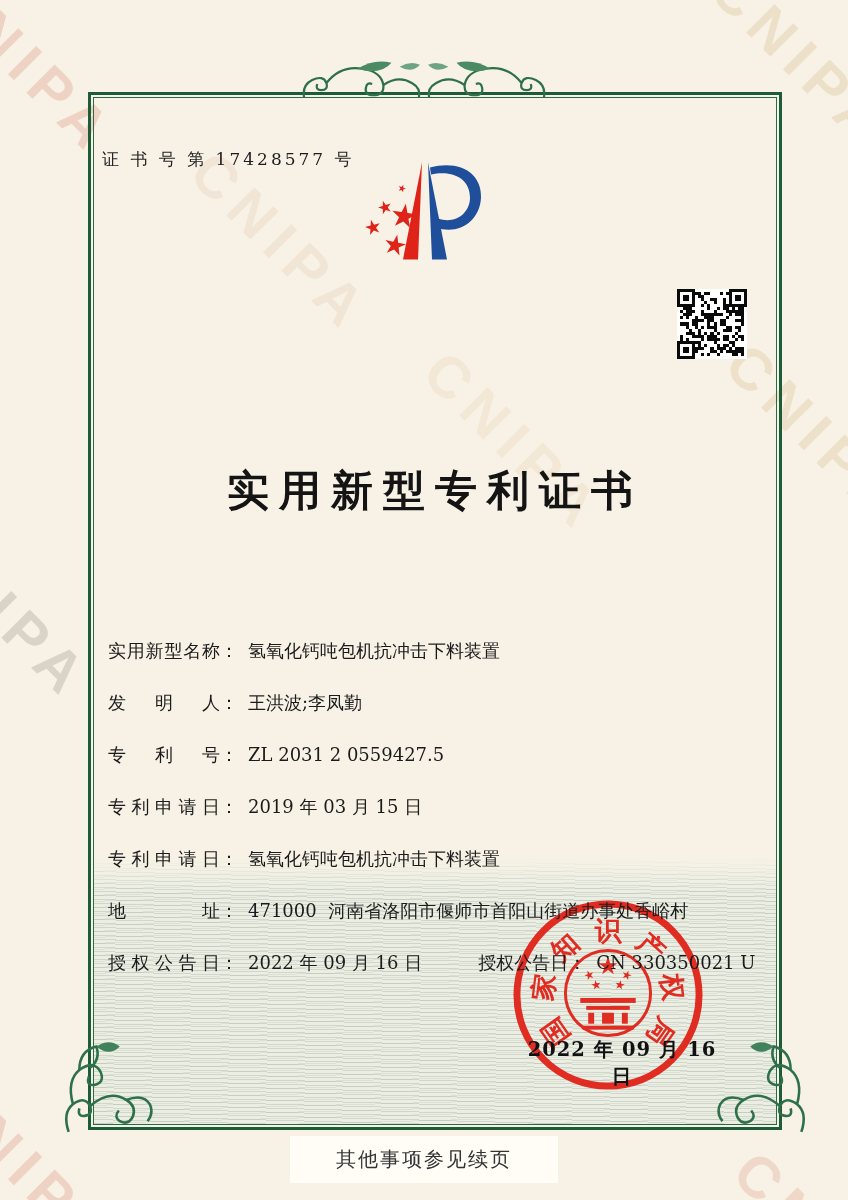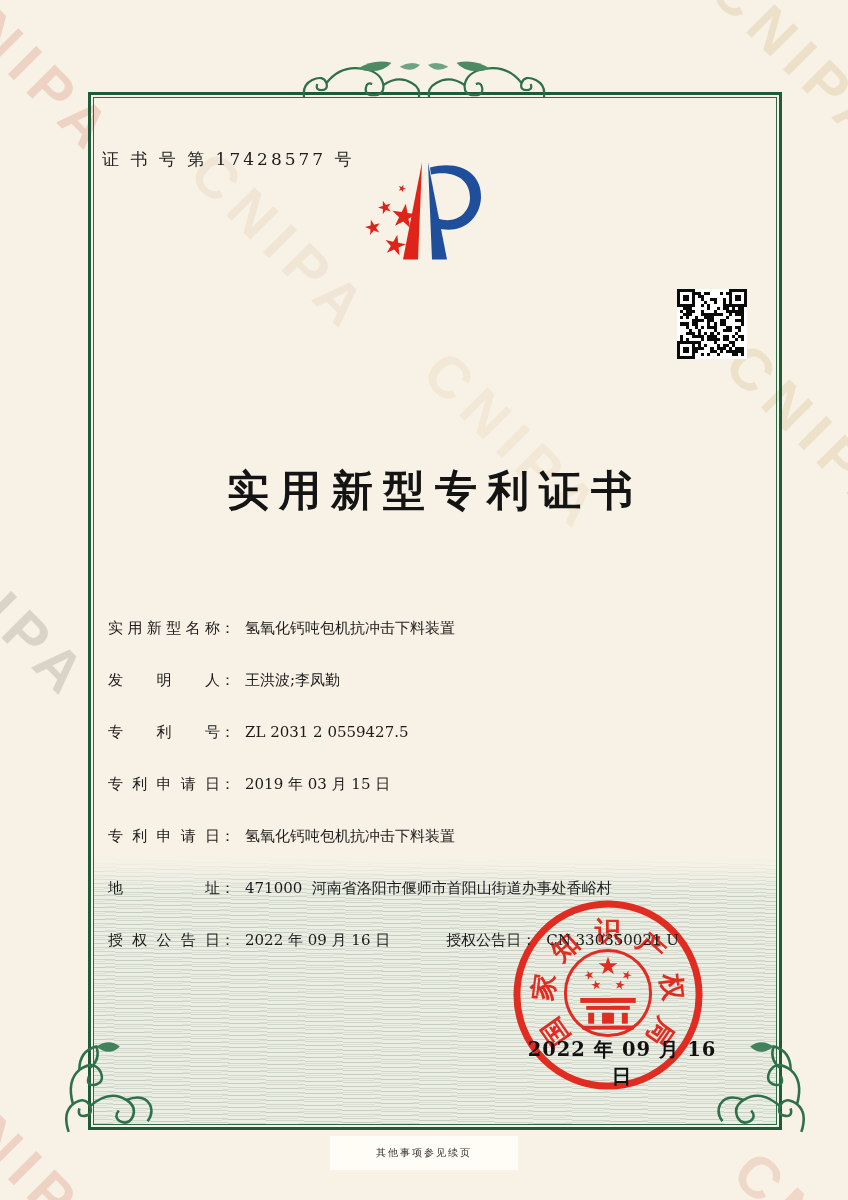--- a/index.html
+++ b/index.html
@@ -50,37 +50,37 @@
   .qr-grid i.m{background:#0a0a0a;}
   .qr .f{position:absolute; width:18px; height:18px; box-sizing:border-box; border:3px solid #0a0a0a; background:#fff;}
   .qr .f::after{content:""; position:absolute; inset:3px; background:#0a0a0a;}
   .qr .f.tl{left:0; top:0;} .qr .f.tr{right:0; top:0;} .qr .f.bl{left:0; bottom:0;}
   
   .title{
     position:absolute; left:90px; top:250px; width:690px; text-align:center;
     font-size:42px; font-weight:700; letter-spacing:10px; color:#141414;
   }
   
-  .fields{position:absolute; left:108px; top:350px; width:640px; font-size:15px;}
+  .fields{position:absolute; left:108px; top:370px; width:640px; font-size:18px;}
   .frow{height:22px; margin-bottom:30px; white-space:nowrap;}
   .flabel{
     display:inline-block; width:112px; vertical-align:bottom;
     text-align:justify; text-align-last:justify;
   }
   .fcolon{display:inline-block;}
   .fvalue{margin-left:10px; white-space:pre;}
   .flabel2{margin-left:56px;}
   .seal{position:absolute; left:509px; top:896px; width:198px; height:198px; opacity:.96;}
   .seal-date{
     position:absolute; left:522px; top:1036px; width:200px; text-align:center;
     font-size:19.5px; letter-spacing:1px; color:#111; font-weight:700; z-index:6;
   }
   .note-box{
     position:absolute; left:50%; top:1136px; transform:translateX(-50%);
-    background:#fffdf6; padding:10px 46px; font-size:10px; letter-spacing:2px; color:#333;
+    background:#fffdf6; padding:10px 46px; font-size:20px; letter-spacing:2px; color:#333;
   }
   .z{position:relative; z-index:3;}
 </style>
 </head>
 <body>
 
 <div class="page">
 
   
   <span class="wm wm1">CNIPA</span>

